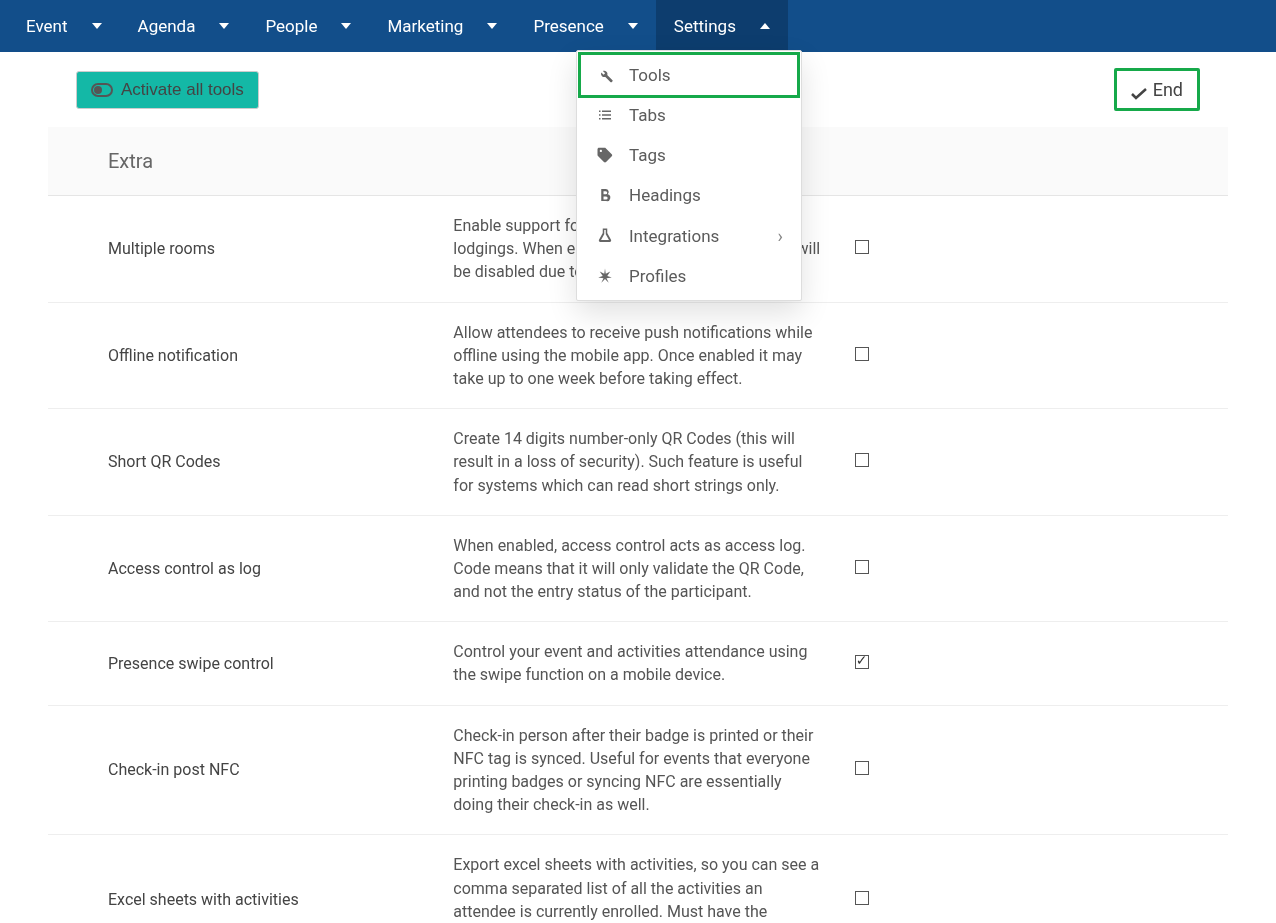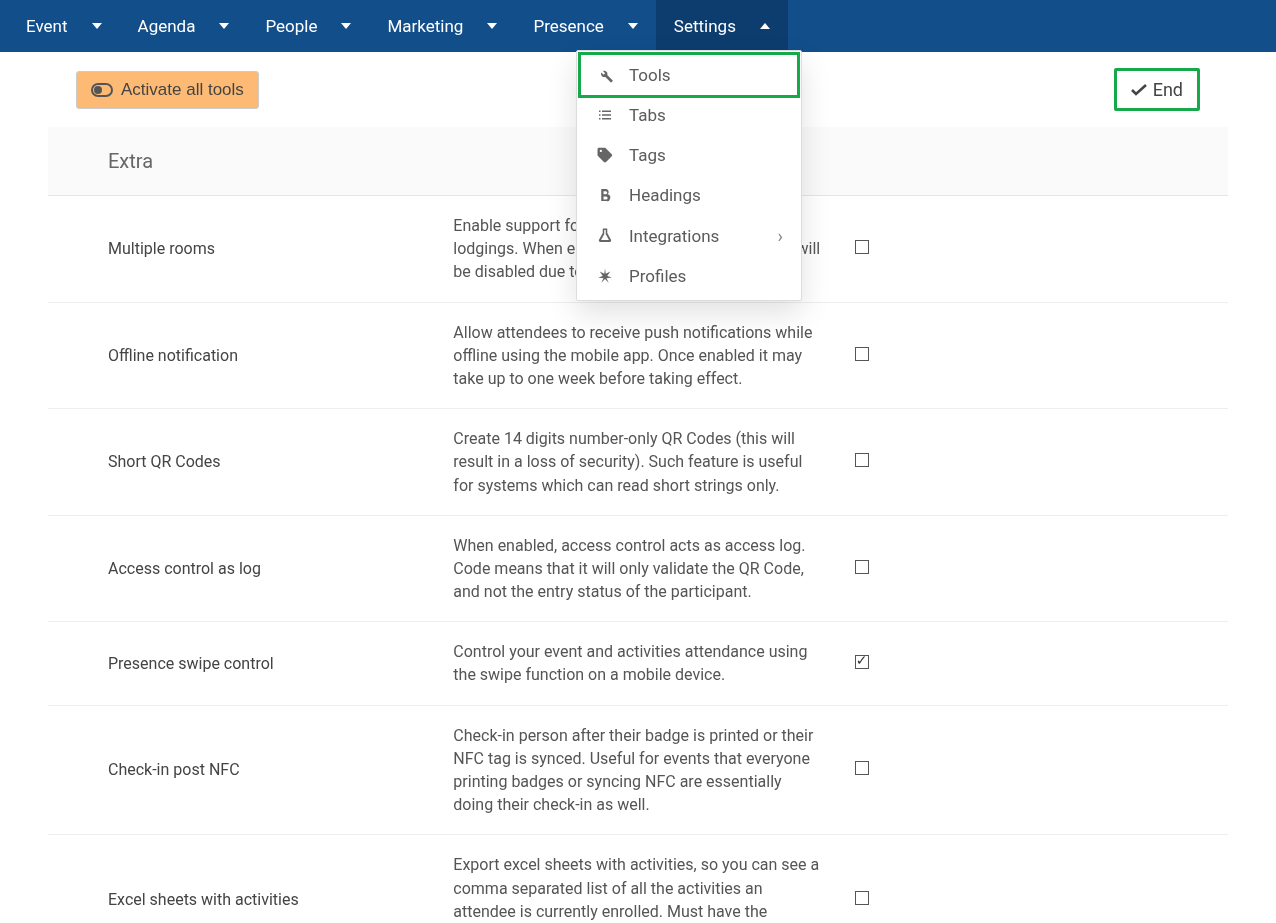--- a/index.html
+++ b/index.html
@@ -44,21 +44,21 @@
     position: relative;
   }
   .toolbar {
     display: flex;
     justify-content: space-between;
     align-items: center;
     padding: 6px 28px 16px 28px;
   }
   .btn {
     border: 1px solid #ccc;
-    background: #fdba74;
+    background: #14b8a6;
     padding: 8px 14px;
     border-radius: 3px;
     font-size: 17px;
     display: inline-flex;
     align-items: center;
     gap: 8px;
     cursor: pointer;
     color: #444;
   }
   .btn .toggle-icon {
@@ -75,21 +75,21 @@
     background: #555;
     border-radius: 50%;
   }
   .end-btn-wrap {
     border: 3px solid #16a94a;
     border-radius: 2px;
     padding: 2px;
   }
   .end-btn {
     display: inline-flex;
-    align-items: center;
+    align-items: flex-end;
     gap: 6px;
     font-size: 18px;
     color: #444;
     padding: 6px 12px;
     cursor: pointer;
   }
   .check-icon {
     width: 16px; height: 12px;
     stroke: #444;
     stroke-width: 2.5;

